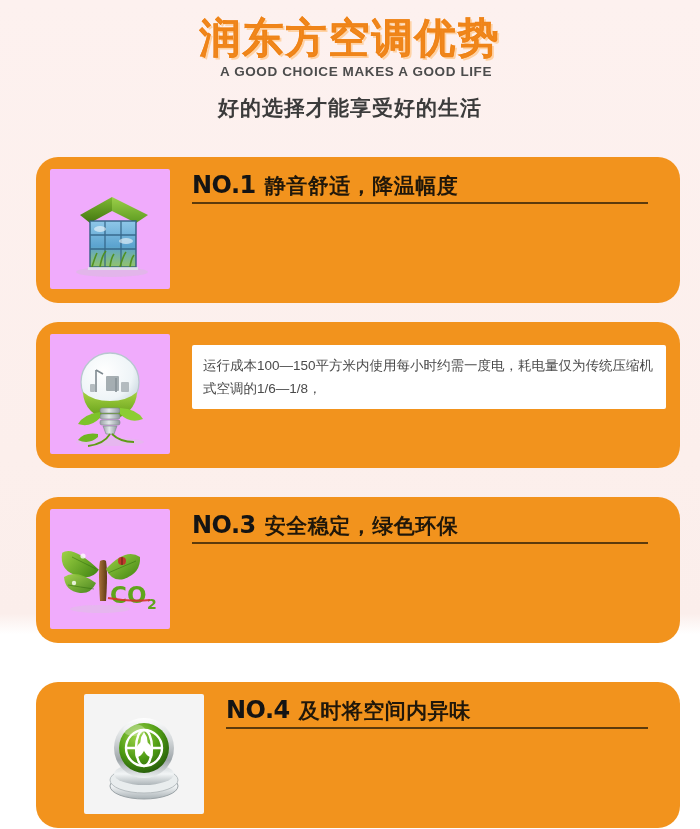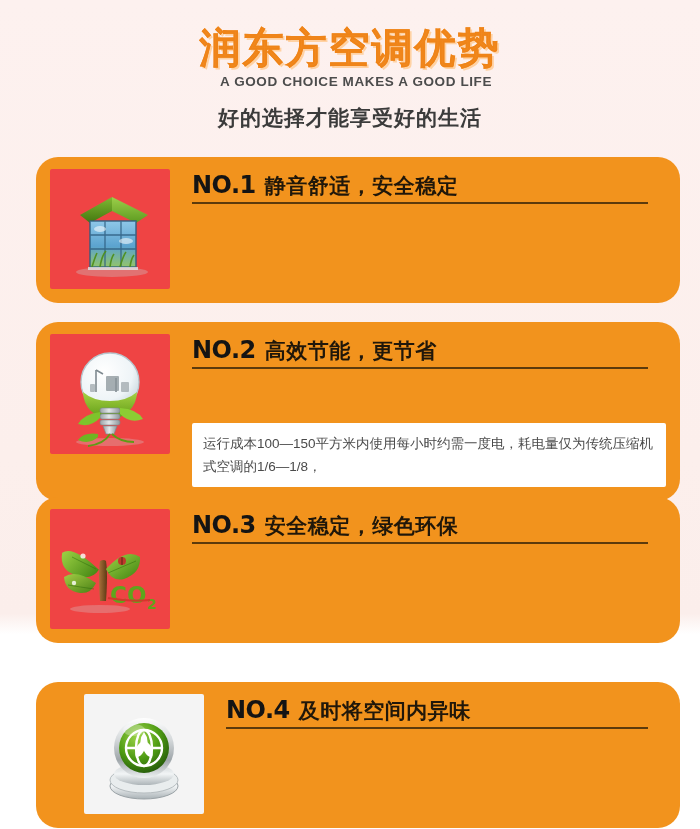--- a/index.html
+++ b/index.html
@@ -9,21 +9,21 @@
     background:#ffffff;
   }
   #page{
     position:relative;width:700px;height:829px;
     background:linear-gradient(180deg,#fdf1ef 0%,#fcefec 55%,#fbeeeb 74%,#ffffff 76.5%,#ffffff 100%);
   }
 
   
   .header{position:absolute;left:0;top:0;width:700px;text-align:center;}
   .brand-title{
-    margin:0;padding-top:26px;
+    margin:0;padding-top:16px;
     font-size:41px;line-height:44px;font-weight:bold;
     letter-spacing:2px;
     color:#f0881f;
     font-family:"DejaVu Sans","Liberation Sans",sans-serif;
     text-shadow:2px 2px 0 rgba(255,205,150,.85);
     -webkit-text-stroke:0.4px #ef8418;
   }
   .brand-sub-en{
     margin:4px 0 0 0;
     font-size:13.5px;line-height:16px;font-weight:bold;
@@ -41,21 +41,21 @@
     background:#f2931d;
     border-radius:22px;
     box-sizing:border-box;
   }
   .card-inner{
     display:flex;
     padding:12px 14px 14px 14px;
   }
   .thumb{
     width:120px;height:120px;flex:0 0 120px;
-    background:#ef4444;
+    background:#f0abfc;
     border-radius:2px;
     position:relative;overflow:hidden;
   }
   .thumb.shade{background:#f4f4f4;}
   .card-body{
     flex:1 1 auto;
     margin-left:22px;
     display:flex;flex-direction:column;
     padding-top:4px;
     gap:47px;
@@ -142,21 +142,21 @@
             <path d="M60 98 q1 -9 4 -13"></path>
               <path d="M70 98 q3 -11 6 -15"></path>
             <path d="M80 98 q1 -8 4 -12"></path>
           </g>
           <rect x="38" y="98" width="50" height="3" fill="#dfe7e9" opacity="0.8"></rect>
         </svg>
       </div>
       <div class="card-body">
         <div class="card-head">
           <span class="no-label">NO.1</span>
-          <span class="head-title">静音舒适，安全稳定</span>
+          <span class="head-title">静音舒适，降温幅度</span>
         </div>
       </div>
     </div>
   </div>
 
   <div class="card" style="top:322px;">
     <div class="card-inner">
       <div class="thumb">
         <svg class="art" viewBox="0 0 120 120">
           <defs>
@@ -195,24 +195,20 @@
             <path d="M53 92 h14 l-3 8 h-8z"></path>
           </g>
           <path d="M50 78 q-16 2 -22 12 q12 4 22 -6z" fill="#7ec32b"></path>
           <path d="M70 74 q17 1 23 11 q-13 5 -23 -5z" fill="#8ccd33"></path>
           <path d="M48 100 q-14 -2 -20 6 q11 5 20 -3z" fill="#6fb522"></path>
           <path d="M60 100 q-6 10 -22 12" stroke="#5f9c15" stroke-width="1.8" fill="none"></path>
           <path d="M62 100 q8 8 22 8" stroke="#5f9c15" stroke-width="1.8" fill="none"></path>
         </svg>
       </div>
       <div class="card-body">
-        <div class="card-head">
-          <span class="no-label">NO.2</span>
-          <span class="head-title">高效节能，更节省</span>
-        </div>
         <div class="desc-box">
           <p>运行成本100—150平方米内使用每小时约需一度电，耗电量仅为传统压缩机式空调的1/6—1/8，</p>
         </div>
       </div>
     </div>
   </div>
 
   <div class="card" style="top:497px;">
     <div class="card-inner">
       <div class="thumb">

